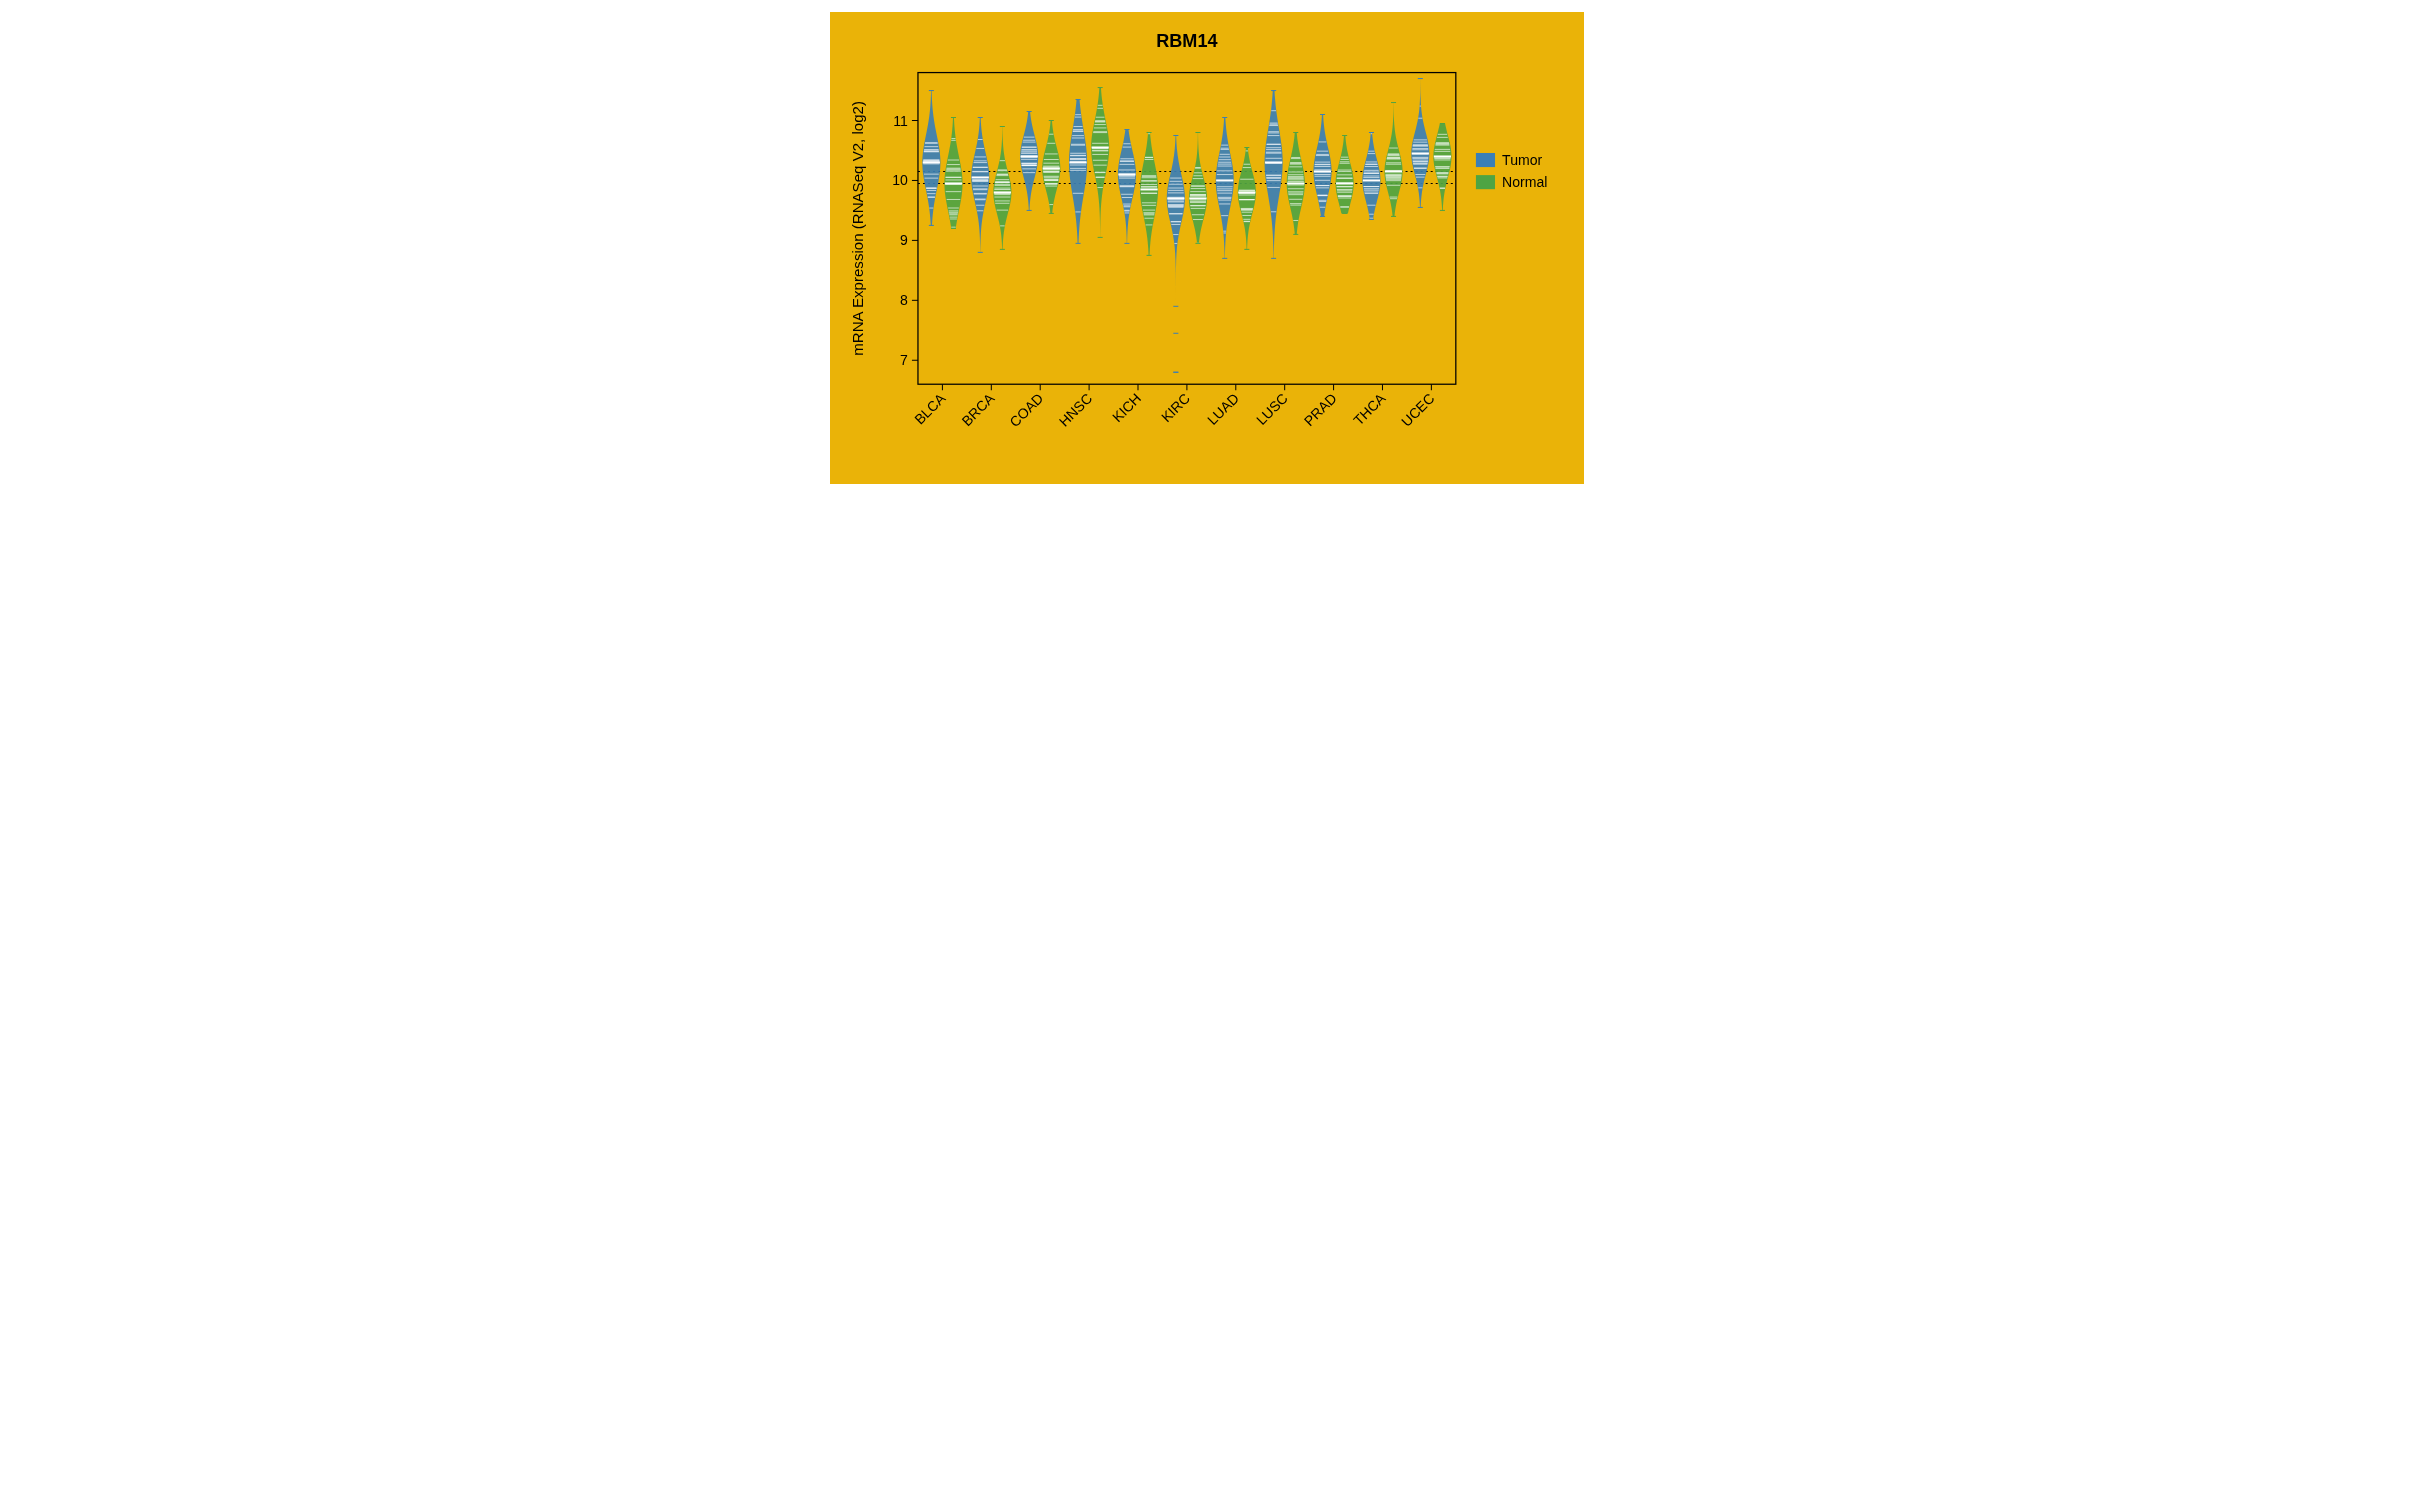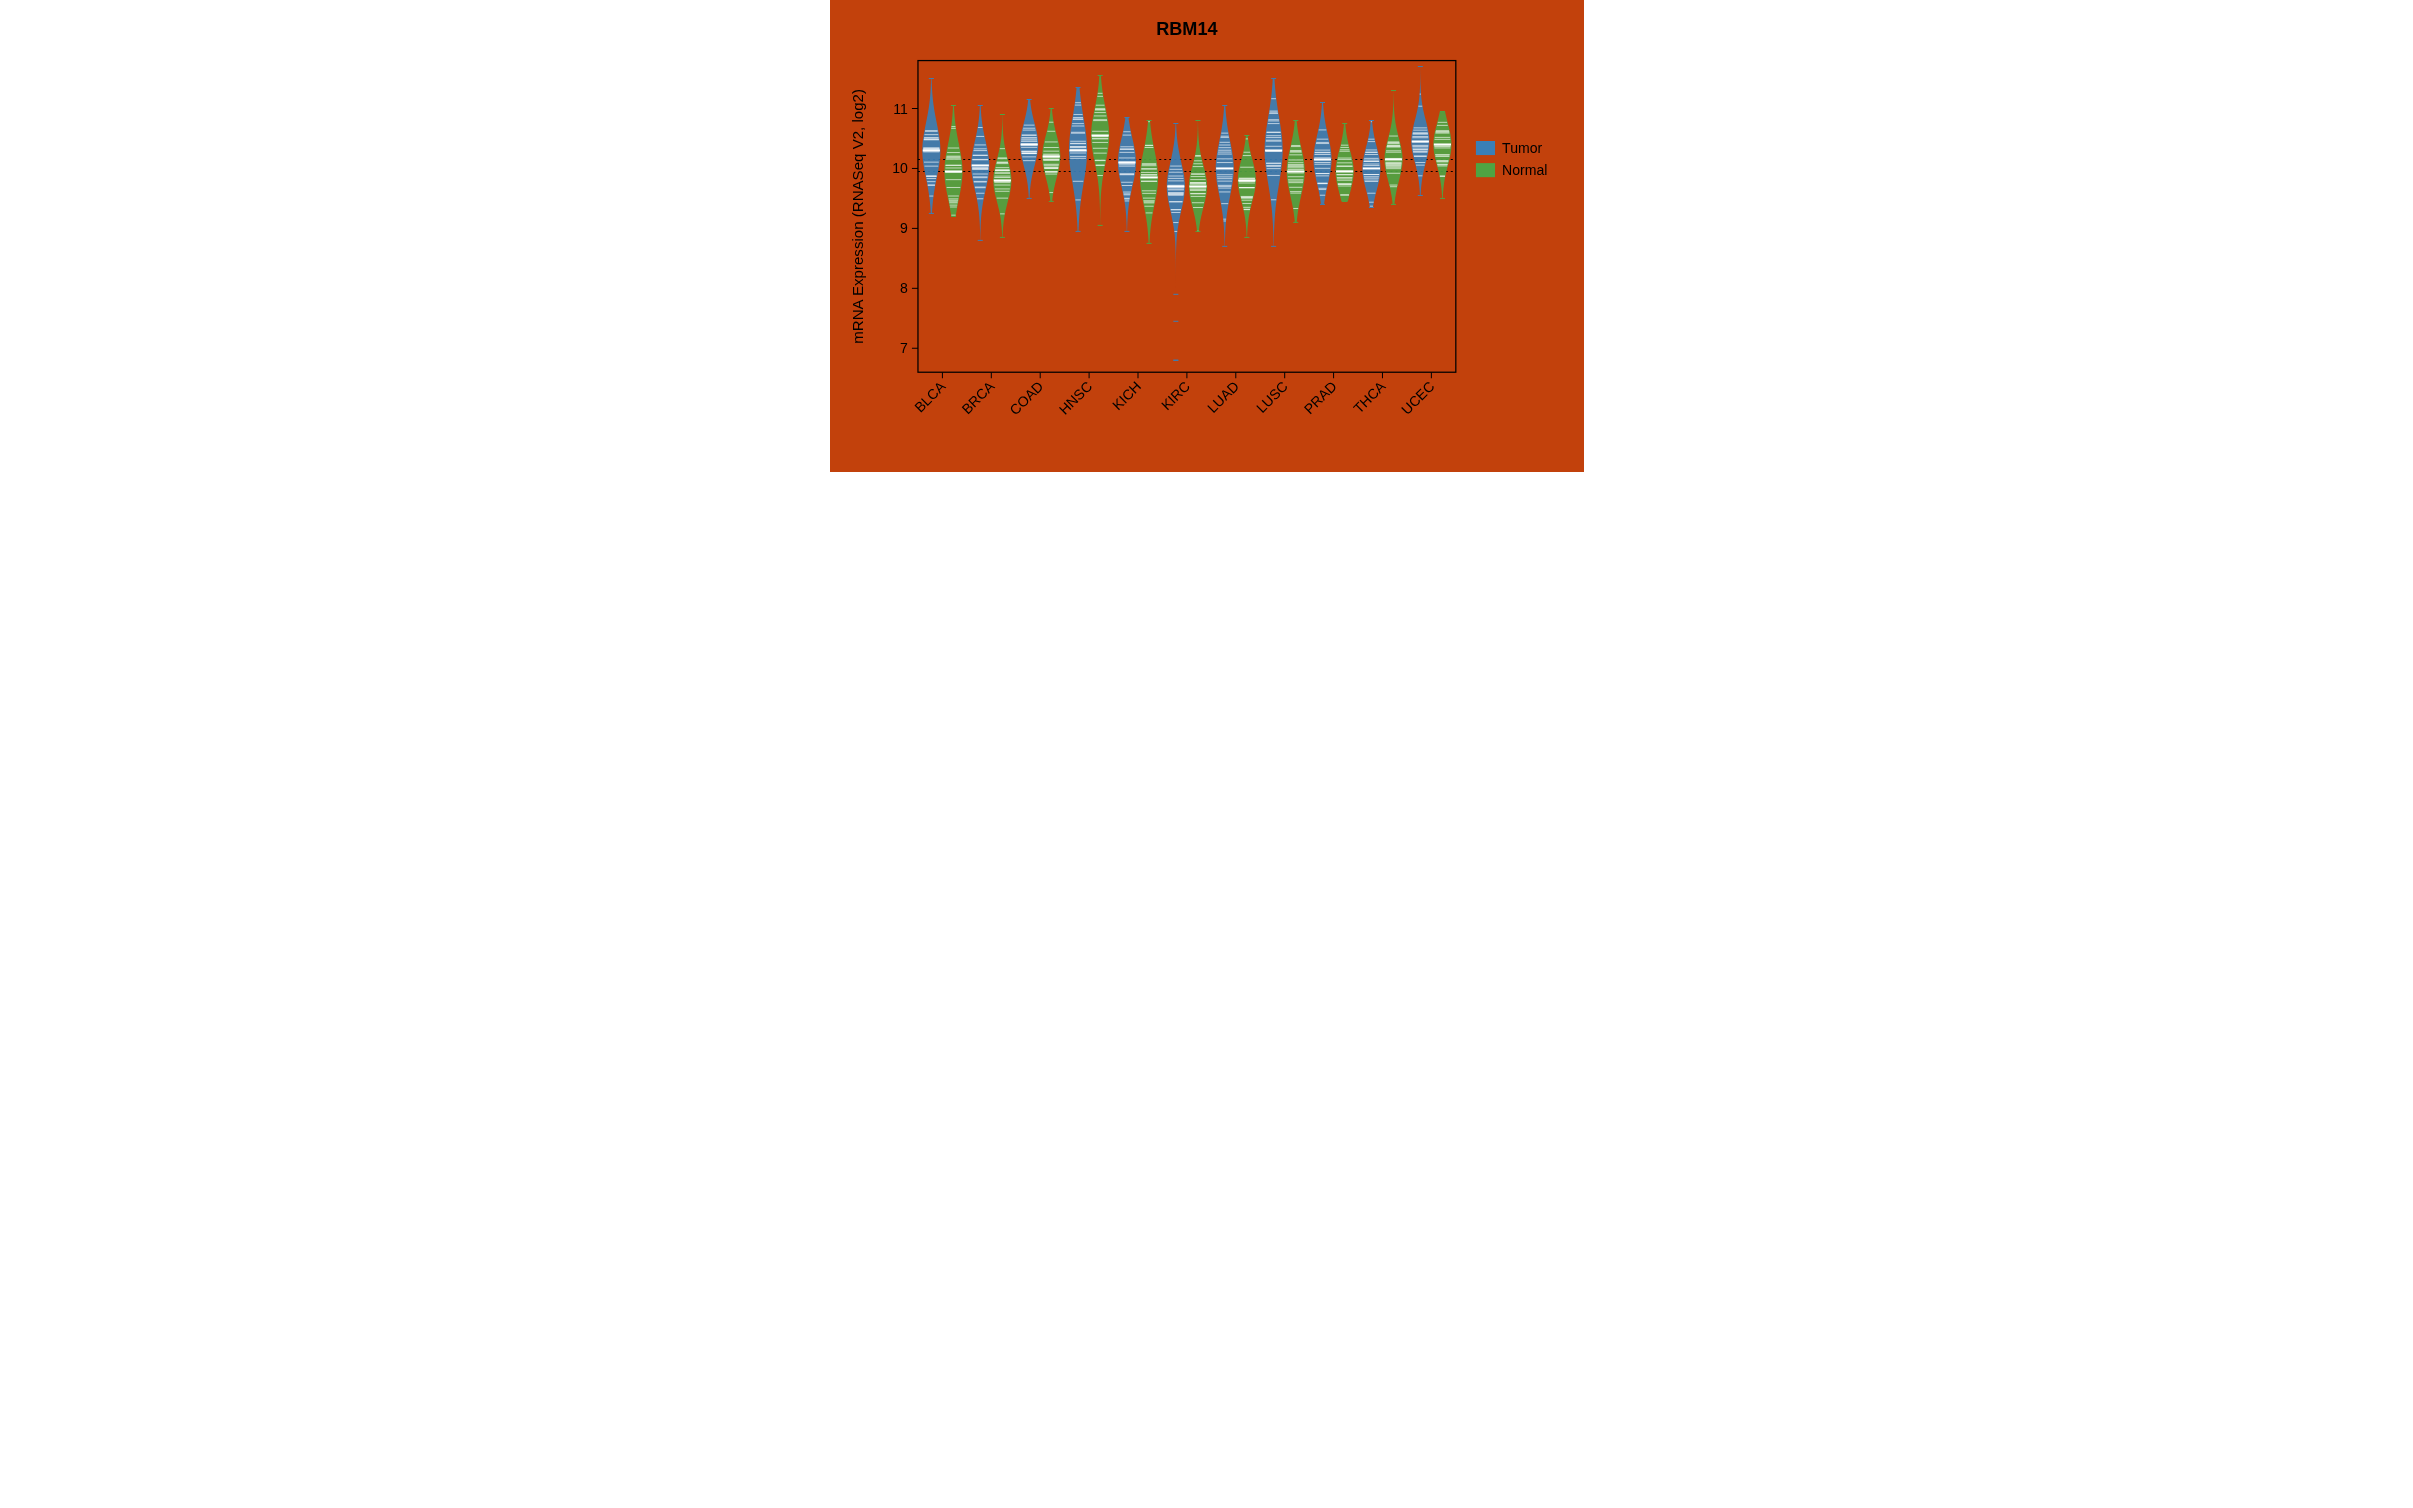--- a/index.html
+++ b/index.html
@@ -5,22 +5,22 @@
   html, body {
     margin: 0;
     padding: 0;
     background: #ffffff;
     font-family: Arial, Helvetica, sans-serif;
   }
   .stage {
     position: relative;
     width: 754px;
     height: 472px;
-    margin: 0 auto;
-    background: #c2410c;
+    margin: 12px auto;
+    background: #eab308;
   }
   svg { display: block; }
   .title {
     font-size: 36px;
     font-weight: bold;
     fill: #000;
   }
   .axis-label {
     font-size: 30px;
     fill: #000;

